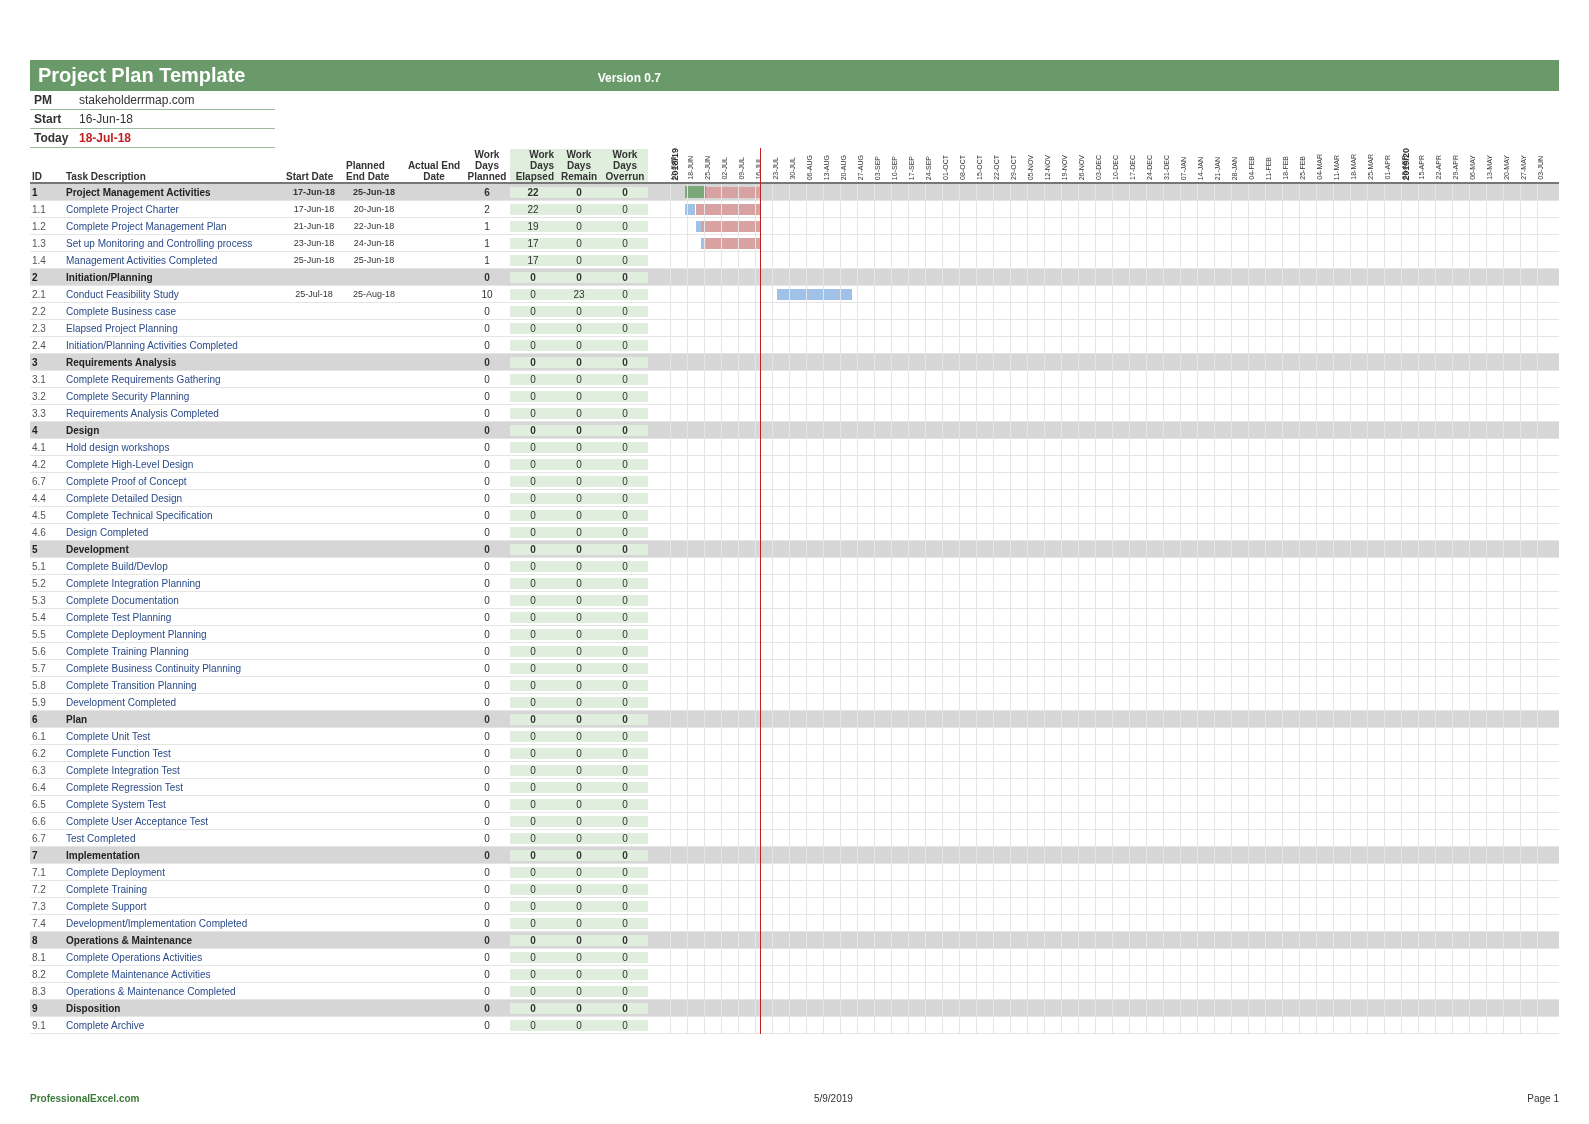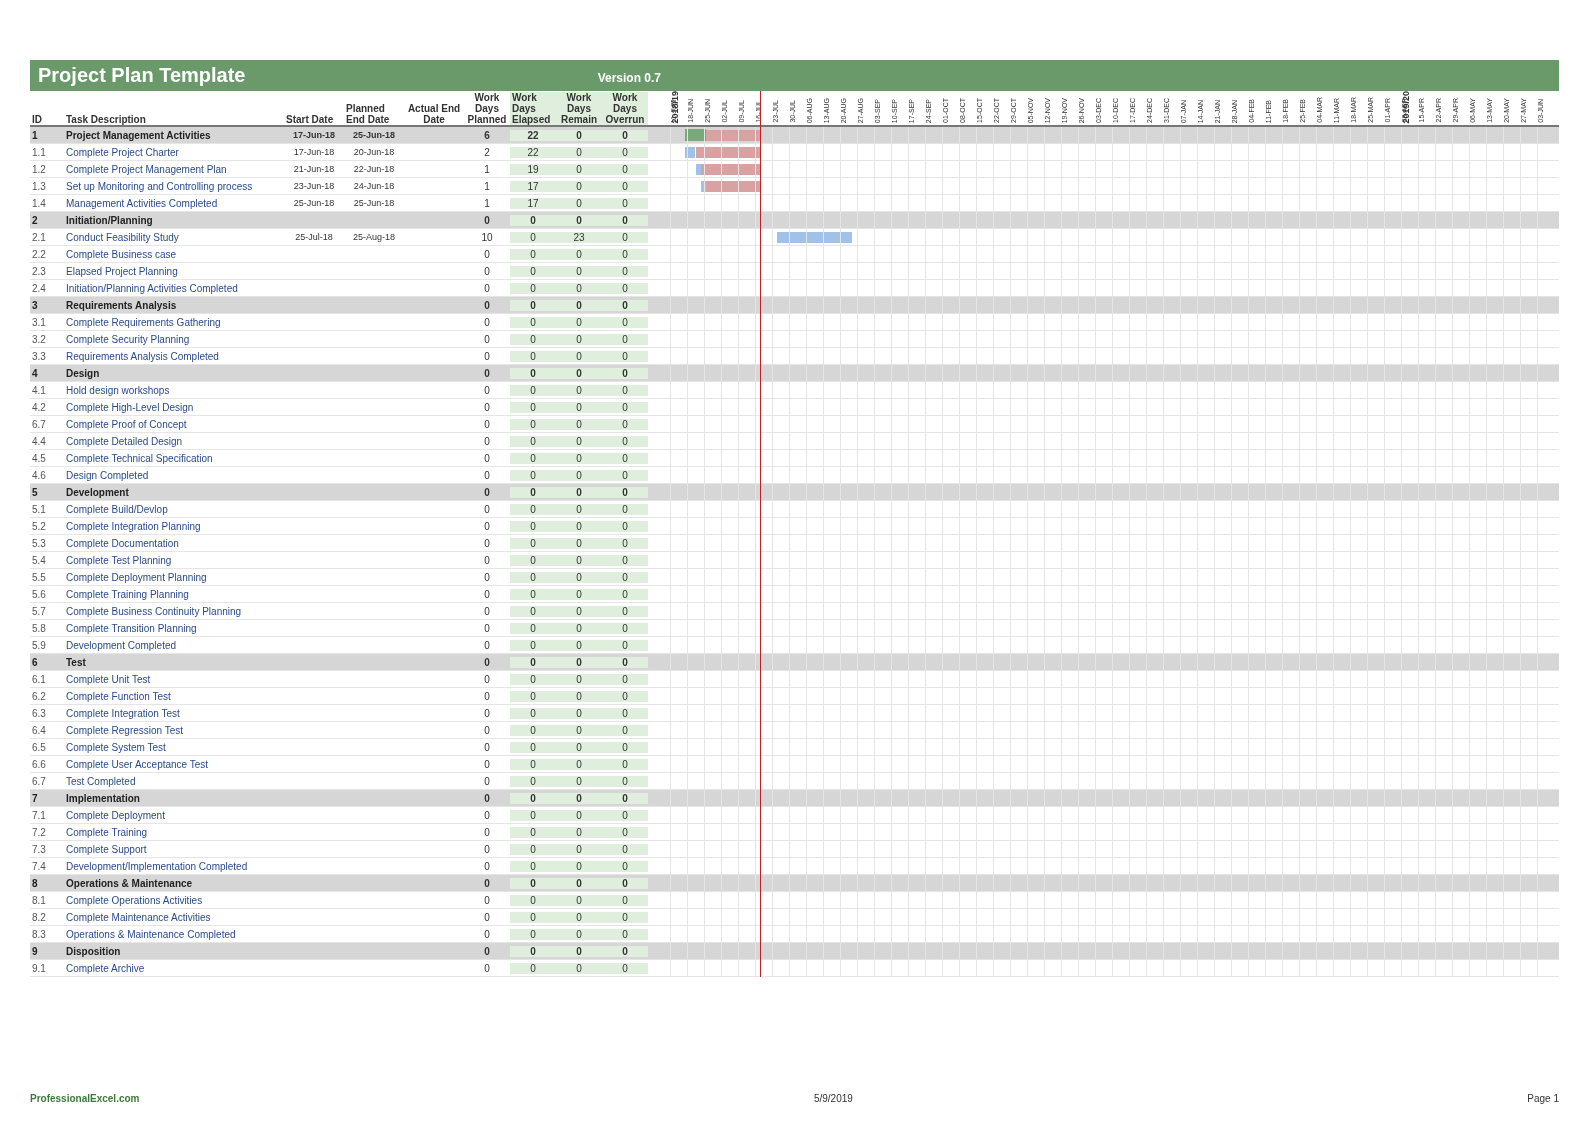--- a/index.html
+++ b/index.html
@@ -76,21 +76,21 @@
     height: 36px;
     align-items: flex-end;
   }
   .hdr > div { padding: 0 2px; }
   .c-id   { width: 34px; text-align:left; }
   .c-desc { width: 220px; text-align:left; }
   .c-sd   { width: 60px; text-align:left; }
   .c-ped  { width: 60px; }
   .c-aed  { width: 60px; text-align:center; }
   .c-wp   { width: 46px; text-align:center; }
-  .c-we   { width: 46px; text-align:left; background:#dfeedd; }
+  .c-we   { width: 46px; text-align:right; background:#dfeedd; }
   .c-wr   { width: 46px; text-align:center; background:#dfeedd; }
   .c-wo   { width: 46px; text-align:center; background:#dfeedd; }
 
   .row {
     display: flex;
     font-size: 10px;
     border-bottom: 1px solid #e5e5e5;
     height: 17px;
     align-items: center;
   }
@@ -170,20 +170,34 @@
   }
   .footer .site { color: #3b7a3b; font-weight: bold; }
 </style>
 </head>
 <body>
 
 <div class="page">
   <div class="title-bar">
     <span class="main">Project Plan Template</span>
     <span class="ver">Version 0.7</span>
+  </div>
+  <div class="meta-wrap">
+    <div class="meta-row">
+      <div class="lbl">PM</div>
+      <div class="val">stakeholderrmap.com</div>
+    </div>
+    <div class="meta-row">
+      <div class="lbl">Start</div>
+      <div class="val">16-Jun-18</div>
+    </div>
+    <div class="meta-row today">
+      <div class="lbl">Today</div>
+      <div class="val">18-Jul-18</div>
+    </div>
   </div>
 
   <div class="content">
 
     <div class="task-grid">
       <div class="hdr">
         <div class="c-id">ID</div>
         <div class="c-desc">Task Description</div>
         <div class="c-sd">Start Date</div>
         <div class="c-ped">Planned End Date</div>
@@ -530,21 +544,21 @@
             <div class="c-sd"></div>
             <div class="c-ped"></div>
             <div class="c-aed"></div>
             <div class="c-wp">0</div>
             <div class="c-we">0</div>
             <div class="c-wr">0</div>
             <div class="c-wo">0</div>
           </div>
           <div class="row phase">
             <div class="c-id">6</div>
-            <div class="c-desc">Test</div>
+            <div class="c-desc">Plan</div>
             <div class="c-sd"></div>
             <div class="c-ped"></div>
             <div class="c-aed"></div>
             <div class="c-wp">0</div>
             <div class="c-we">0</div>
             <div class="c-wr">0</div>
             <div class="c-wo">0</div>
           </div>
           <div class="row">
             <div class="c-id">6.1</div>

